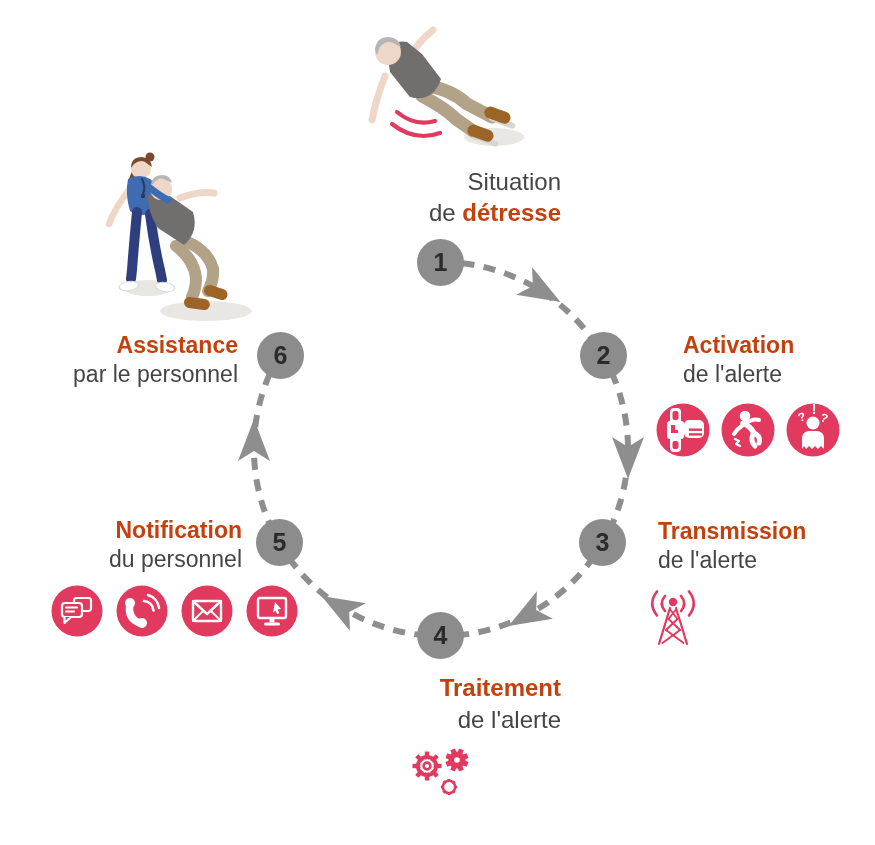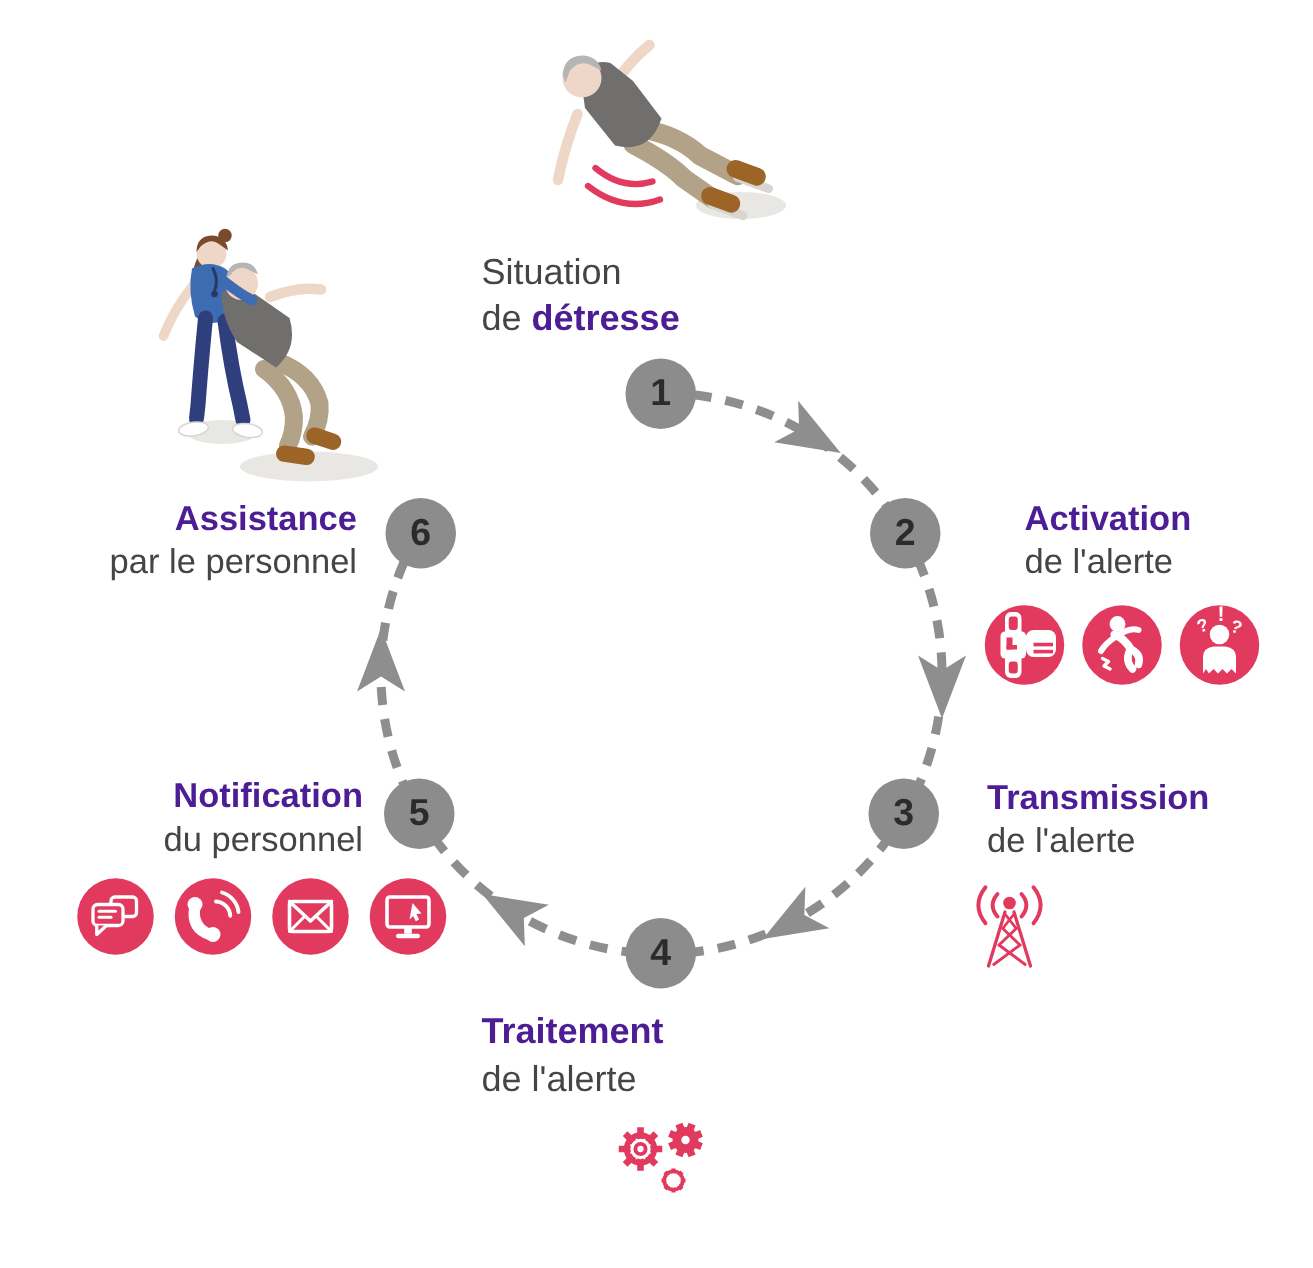--- a/index.html
+++ b/index.html
@@ -3,22 +3,22 @@
 <meta charset="utf-8">
 <style>
   html,body{margin:0;padding:0;background:#fff;}
   .stage{position:relative;width:875px;height:845px;background:#ffffff;overflow:hidden;
          font-family:"Liberation Sans",sans-serif;}
   .abs{position:absolute;left:0;top:0;}
   .node{position:absolute;width:47px;height:47px;border-radius:50%;background:#8C8C8C;
         color:#2B2B2B;font-weight:700;font-size:25px;display:flex;align-items:center;
         justify-content:center;z-index:3;}
   .lbl{position:absolute;font-size:23px;line-height:29px;color:#454545;white-space:nowrap;z-index:4;}
-  .lbl .b{font-weight:700;color:#4c1d95;}
-  .lbl.center{text-align:left;font-size:24px;line-height:31px;}
+  .lbl .b{font-weight:700;color:#c2410c;}
+  .lbl.center{text-align:right;font-size:24px;line-height:31px;}
   .lbl.right{text-align:right;}
   .icons{position:absolute;display:flex;z-index:4;}
   .picon{display:block;}
   .bg{fill:#E13A5E;}
   .ws{stroke:#ffffff;fill:none;stroke-linecap:round;stroke-linejoin:round;}
   .wf{fill:#ffffff;stroke:none;}
   .ps{stroke:#E13A5E;fill:none;stroke-linecap:round;stroke-linejoin:round;}
   .pf{fill:#E13A5E;stroke:none;}
   svg text{font-family:"Liberation Sans",sans-serif;}
 </style>

